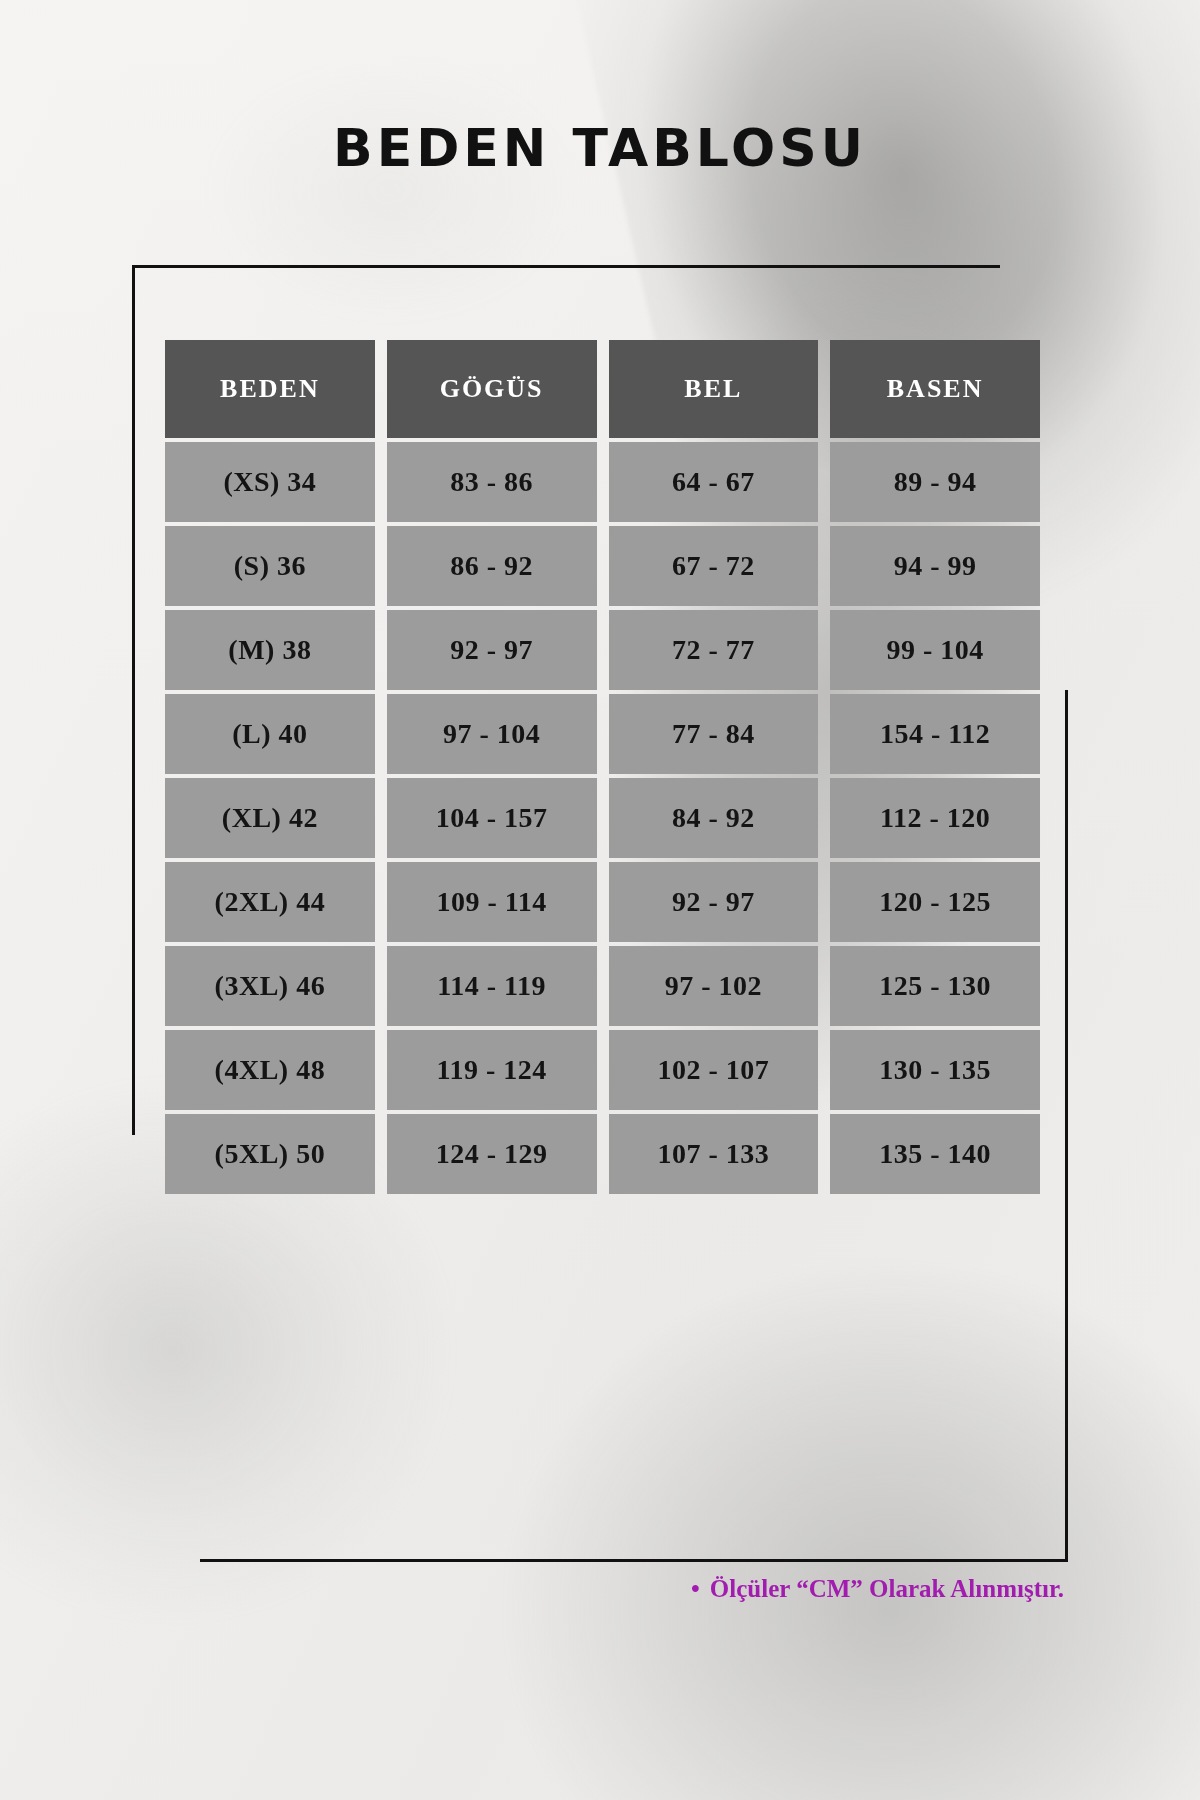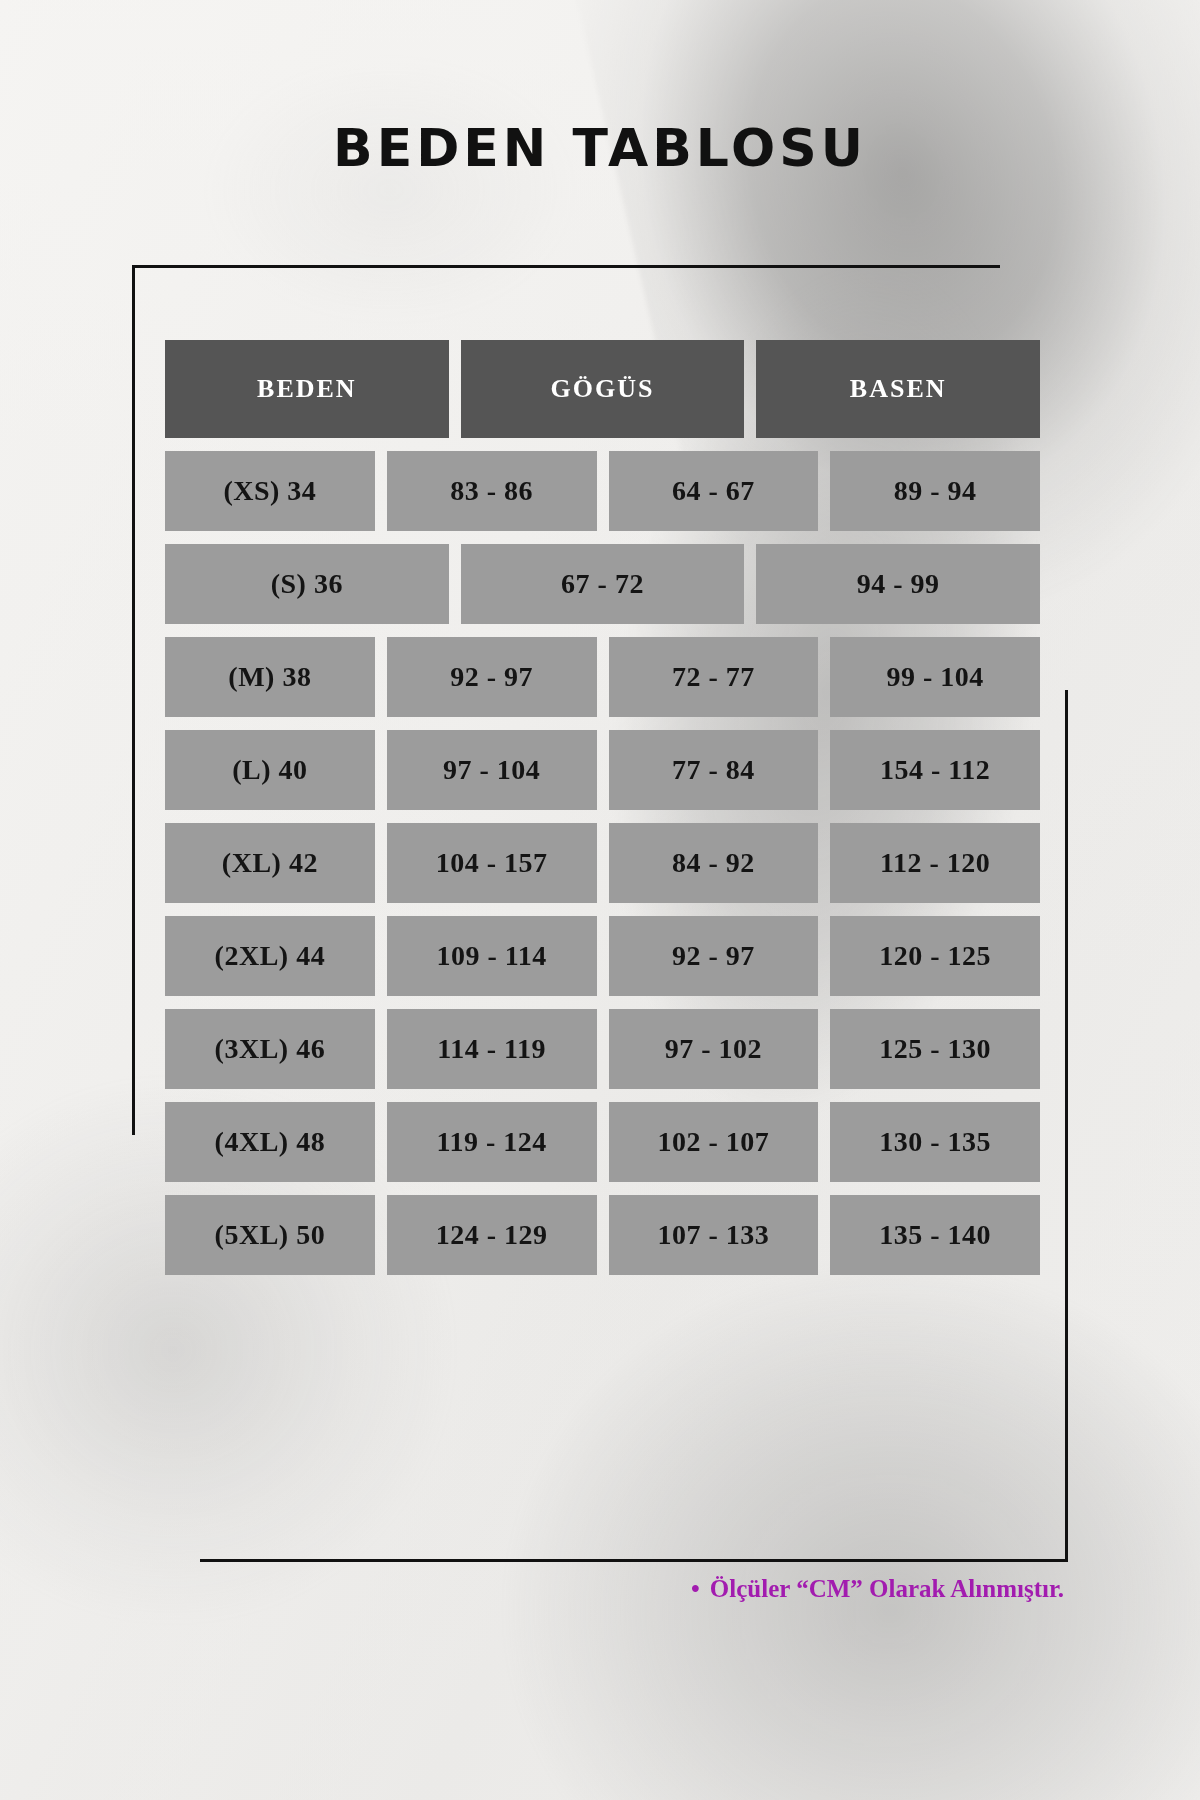--- a/index.html
+++ b/index.html
@@ -139,21 +139,21 @@
 
   .table {
     position: absolute;
     left: 165px;
     top: 340px;
     width: 875px;
   }
   .row {
     display: flex;
     gap: 12px;
-    margin-bottom: 13px;
+    margin-bottom: 4px;
     justify-content: center;
   }
   .cell {
     flex: 1 1 0;
     height: 80px;
     display: flex;
     align-items: center;
     justify-content: center;
     color: #141414;
     background: #9c9c9c;
@@ -207,32 +207,34 @@
   <div class="frame-top"></div>
   <div class="frame-top-left"></div>
   <div class="frame-bottom"></div>
   <div class="frame-bottom-right"></div>
 
   <div class="table">
 
     <div class="row row-head">
       <div class="cell">BEDEN</div>
       <div class="cell">GÖGÜS</div>
+      <div class="cell">BEL</div>
       <div class="cell">BASEN</div>
     </div>
 
     <div class="row">
       <div class="cell">(XS) 34</div>
       <div class="cell">83 - 86</div>
       <div class="cell">64 - 67</div>
       <div class="cell">89 - 94</div>
     </div>
 
     <div class="row">
       <div class="cell">(S) 36</div>
+      <div class="cell">86 - 92</div>
       <div class="cell">67 - 72</div>
       <div class="cell">94 - 99</div>
     </div>
 
     <div class="row">
       <div class="cell">(M) 38</div>
       <div class="cell">92 - 97</div>
       <div class="cell">72 - 77</div>
       <div class="cell">99 - 104</div>
     </div>

